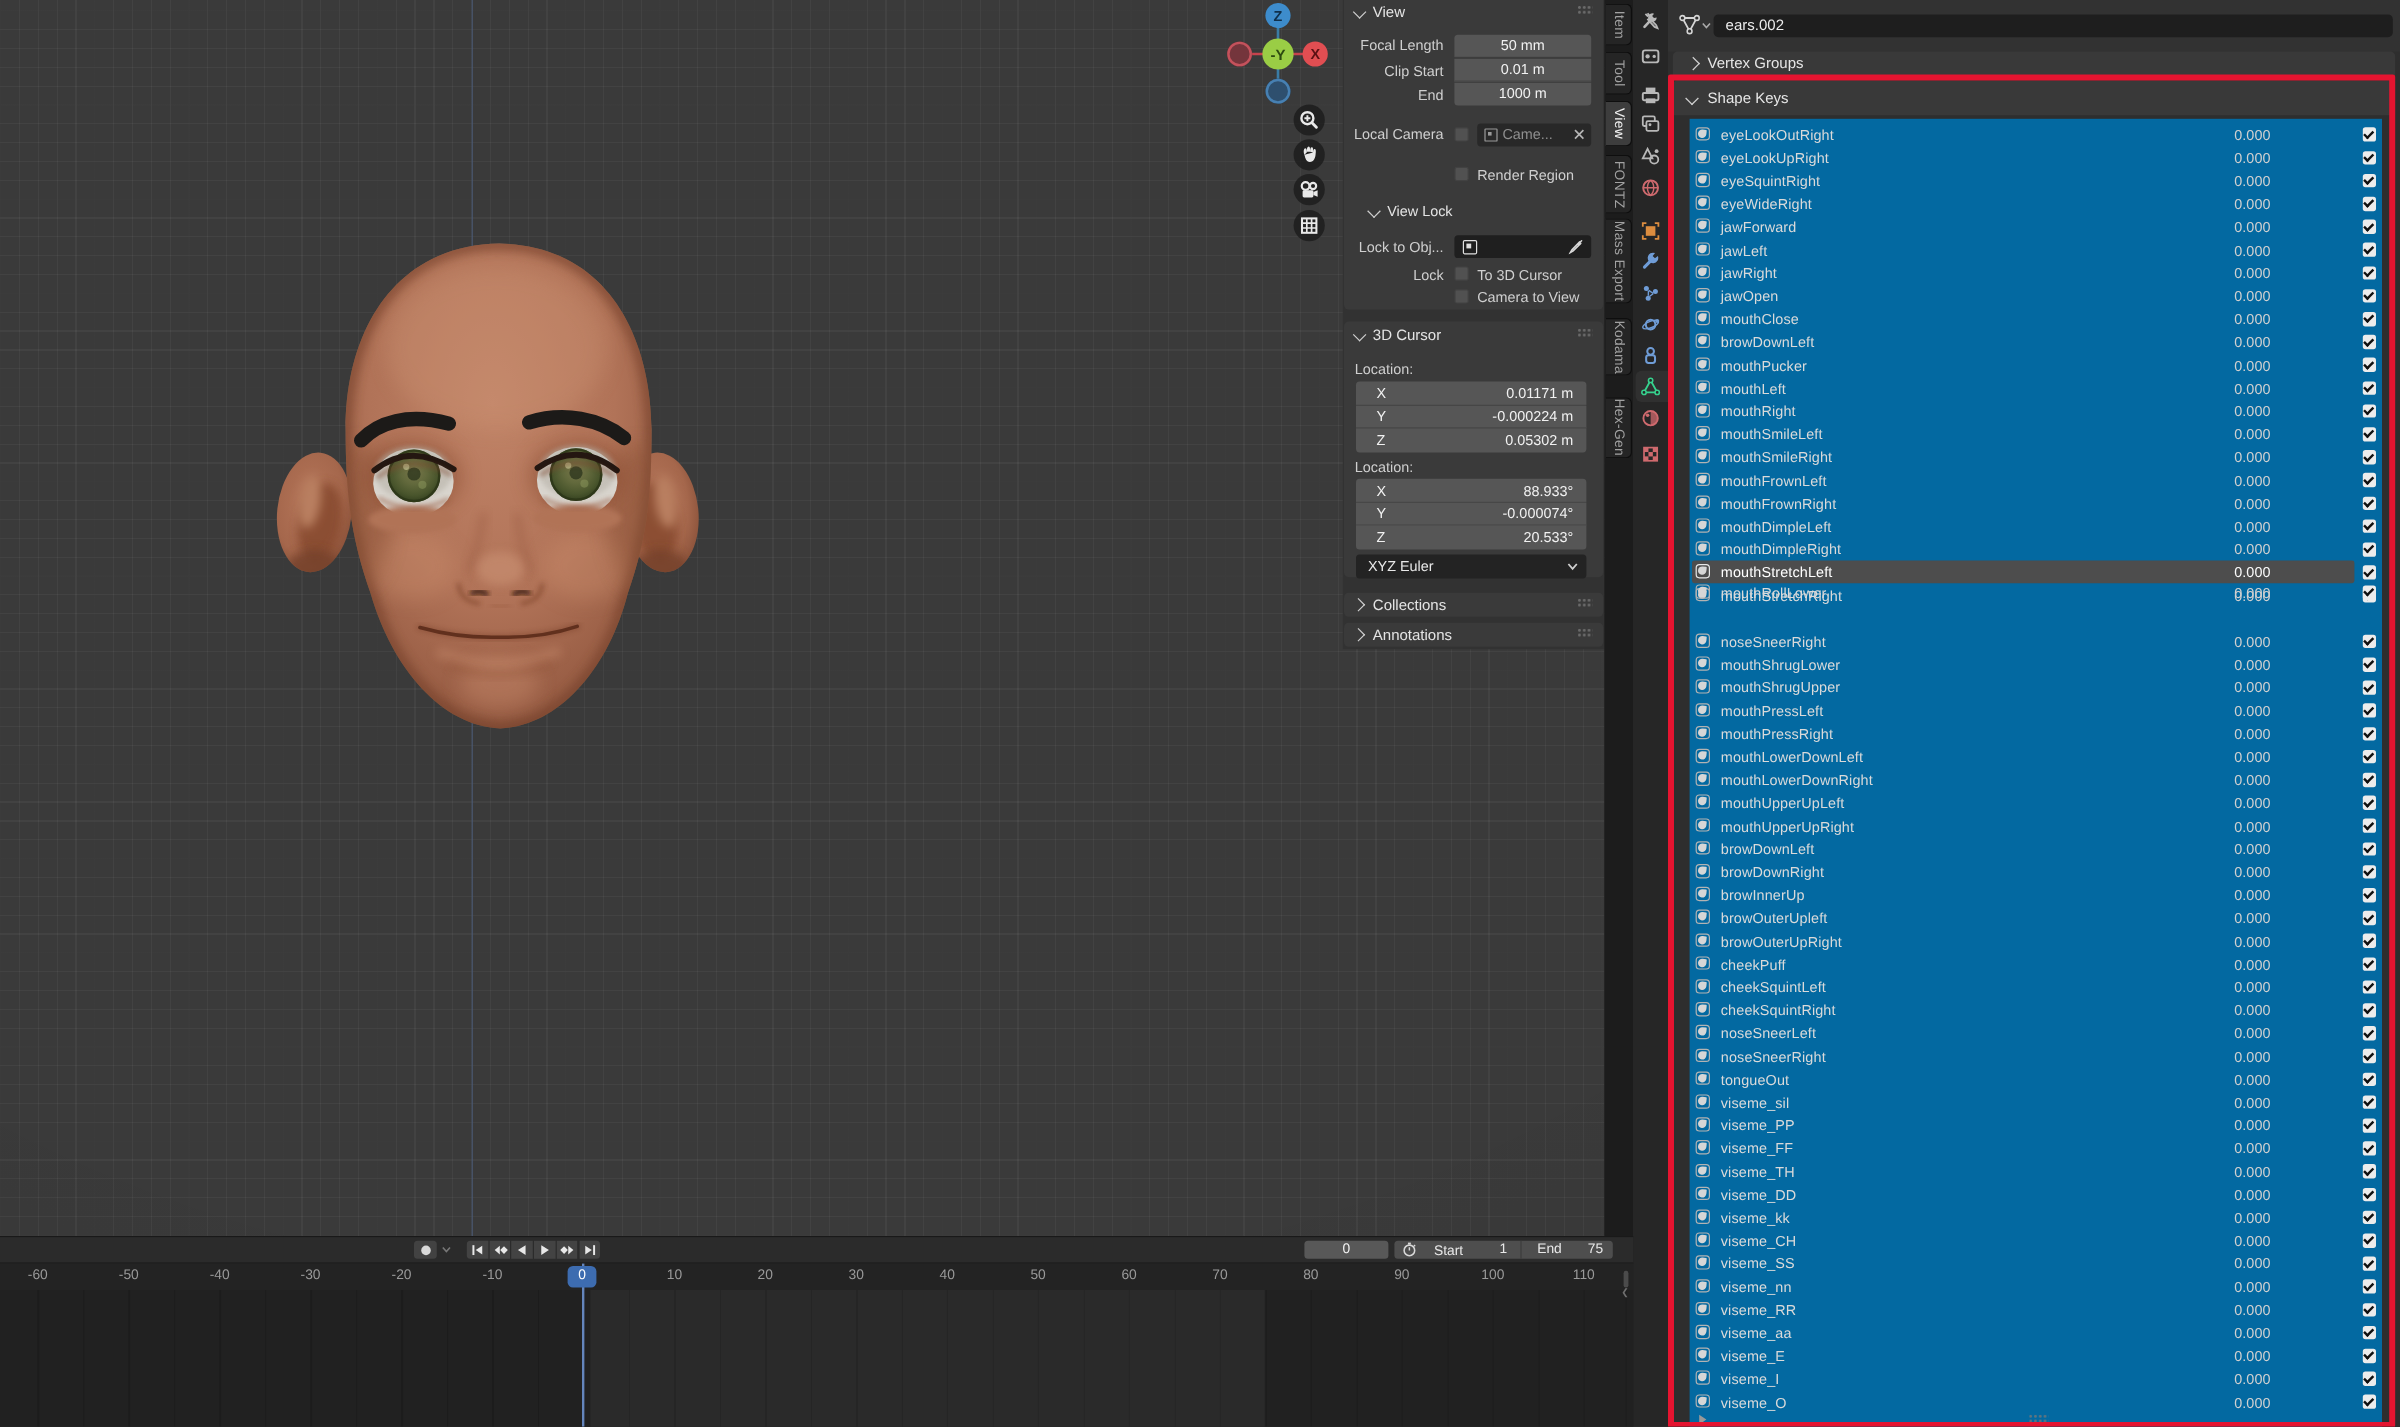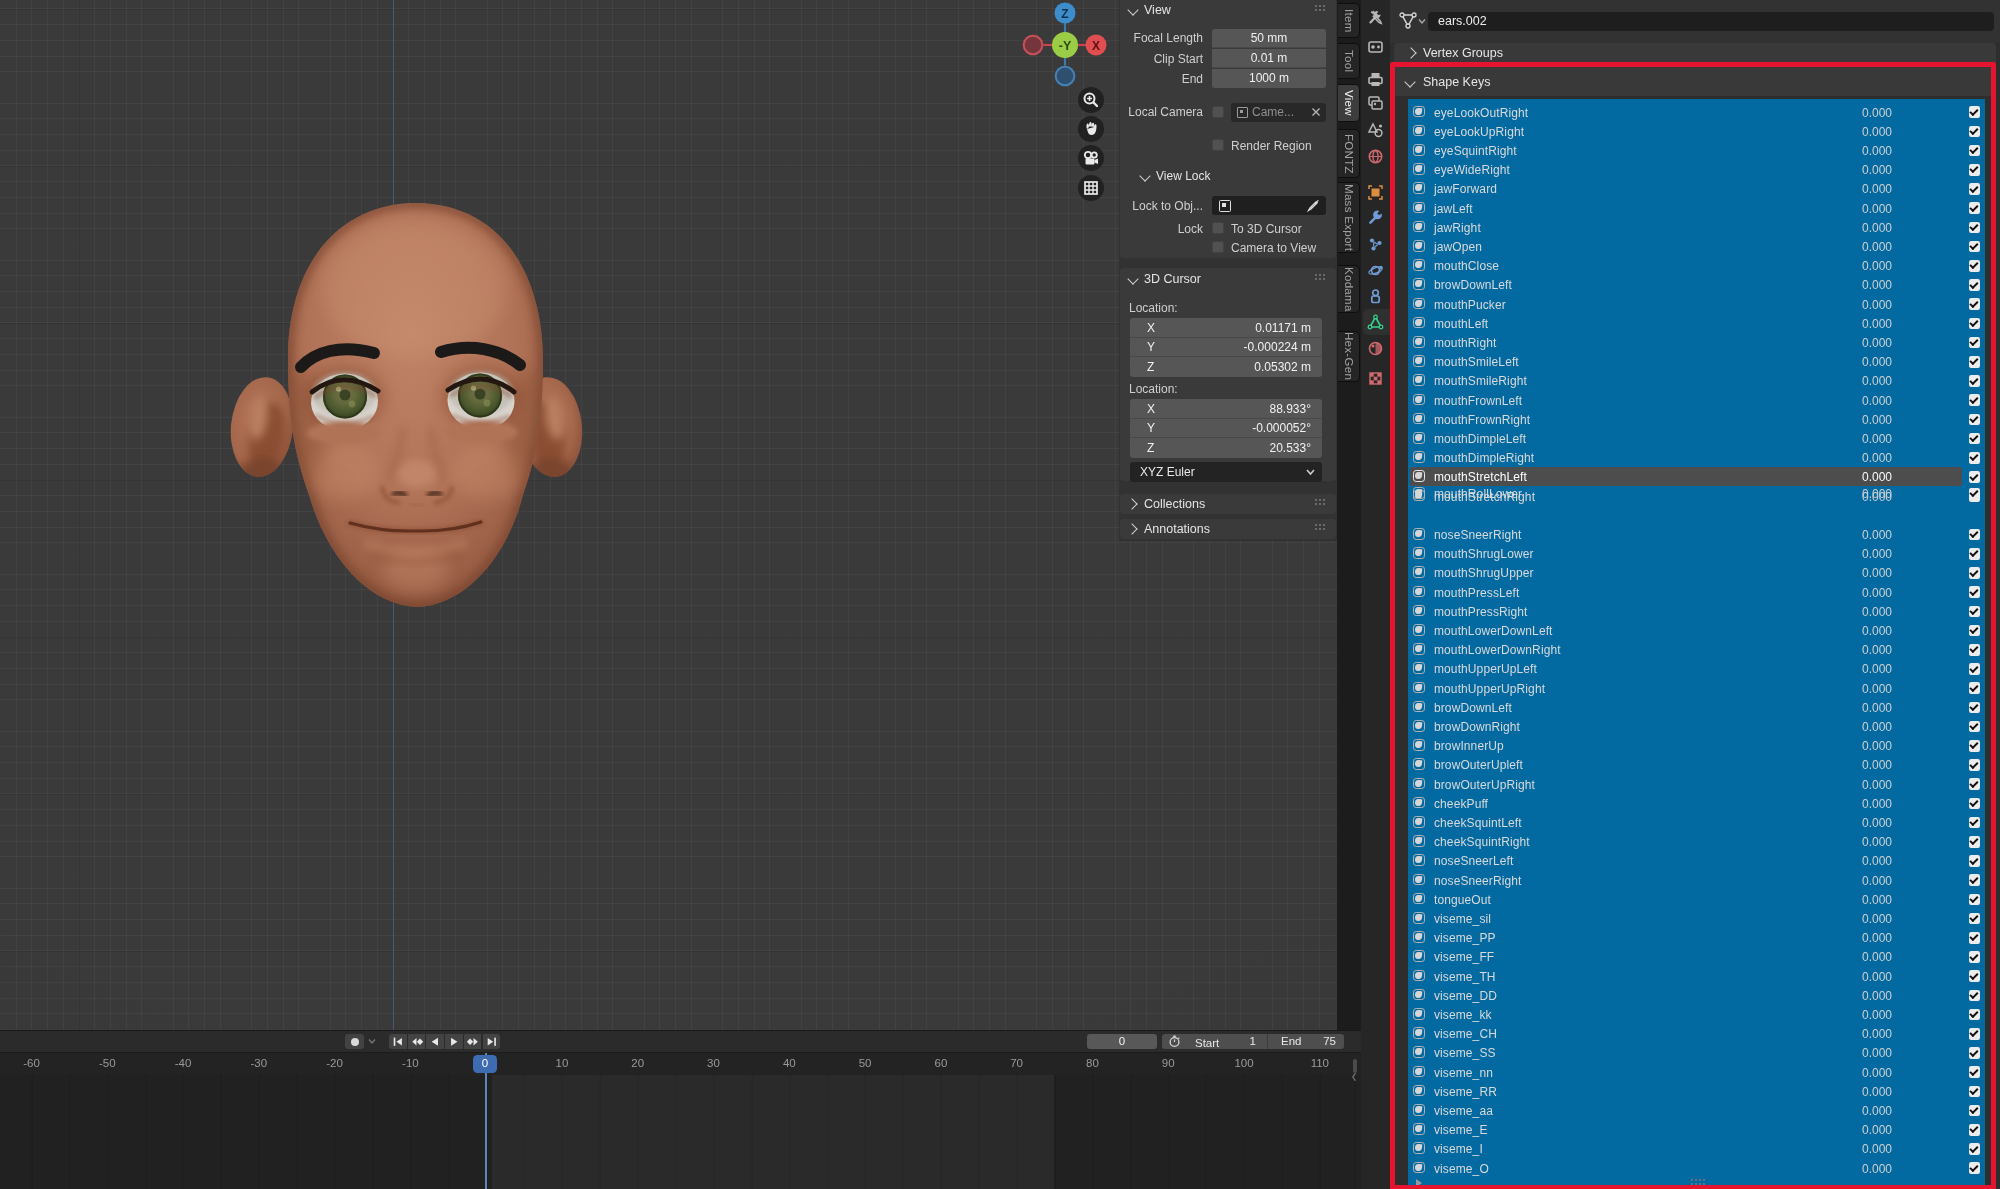--- a/index.html
+++ b/index.html
@@ -275,21 +275,21 @@
         <span style="position:absolute;left:17px;top:2.5px">Z</span>
         <span style="position:absolute;right:11px;top:2.5px">0.05302 m</span>
       </div>
 <div class="lbl" style="left:10px;top:382px">Location:</div>
 <div class="fld" style="left:11px;top:399px;width:192px;height:19.5px;border-radius:3px 3px 0 0;border-bottom:1px solid #484848;box-sizing:border-box;">
         <span style="position:absolute;left:17px;top:2.5px">X</span>
         <span style="position:absolute;right:11px;top:2.5px">88.933°</span>
       </div>
 <div class="fld" style="left:11px;top:418.5px;width:192px;height:19.5px;border-bottom:1px solid #484848;box-sizing:border-box;">
         <span style="position:absolute;left:17px;top:2.5px">Y</span>
-        <span style="position:absolute;right:11px;top:2.5px">-0.000052°</span>
+        <span style="position:absolute;right:11px;top:2.5px">-0.000074°</span>
       </div>
 <div class="fld" style="left:11px;top:438px;width:192px;height:19.5px;border-radius:0 0 3px 3px;">
         <span style="position:absolute;left:17px;top:2.5px">Z</span>
         <span style="position:absolute;right:11px;top:2.5px">20.533°</span>
       </div>
 <div style="position:absolute;left:11px;top:462px;width:192px;height:19.5px;background:#232323;border-radius:3px;color:#e8e8e8;font-size:12px">
         <span style="position:absolute;left:10px;top:3px">XYZ Euler</span>
         <svg style="position:absolute;right:7px;top:6px" width="9" height="8" viewBox="0 0 9 8">
           <path d="M1 2 L4.5 6 L8 2" stroke="#cfcfcf" stroke-width="1.5" fill="none"></path>
         </svg>

